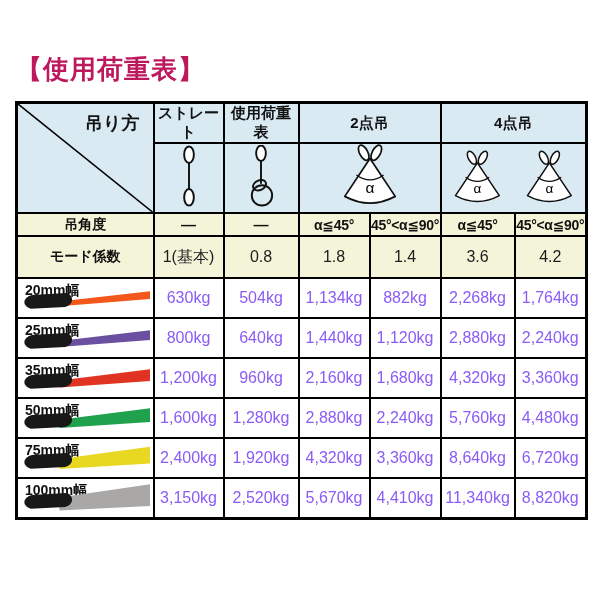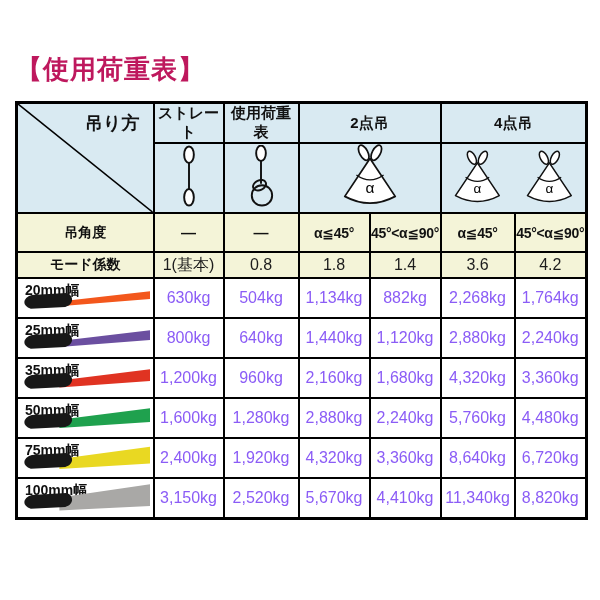--- a/index.html
+++ b/index.html
@@ -5,22 +5,22 @@
   html,body { margin:0; padding:0; }
   body { width:600px; height:600px; background:#ffffff; font-family:"Liberation Sans","DejaVu Sans",sans-serif; position:relative; color:#111; }
   .page { position:absolute; inset:0; background:#fff; }
   .title { position:absolute; left:16px; top:52px; font-size:26px; font-weight:700; letter-spacing:1px; color:#be185d; }
 
   table.load { position:absolute; left:15px; top:101px; width:570px; border-collapse:collapse; table-layout:fixed; border:3px solid #000; }
   td { border:2px solid #000; padding:0; text-align:center; vertical-align:middle; overflow:hidden; }
 
   tr.r-head  { height:30px; }
   tr.r-icon  { height:68px; }
-  tr.r-angle { height:39px; }
-  tr.r-mode  { height:26px; }
+  tr.r-angle { height:23px; }
+  tr.r-mode  { height:42px; }
   tr.r-data  { height:40px; }
 
   .hdr { background:#d9eaf2; font-size:15px; font-weight:600; }
   .sub { background:#f4f4d8; }
   .sub-label { font-size:14px; font-weight:600; }
   .angle-val { font-size:14px; font-weight:600; letter-spacing:-0.3px; }
   .dash { font-size:15px; font-weight:700; }
   .mode-val { font-size:16px; color:#1d1d1d;margin-left:21px; }
   .val { font-size:16px; color:#8b5cf6; background:#fff; }
 

